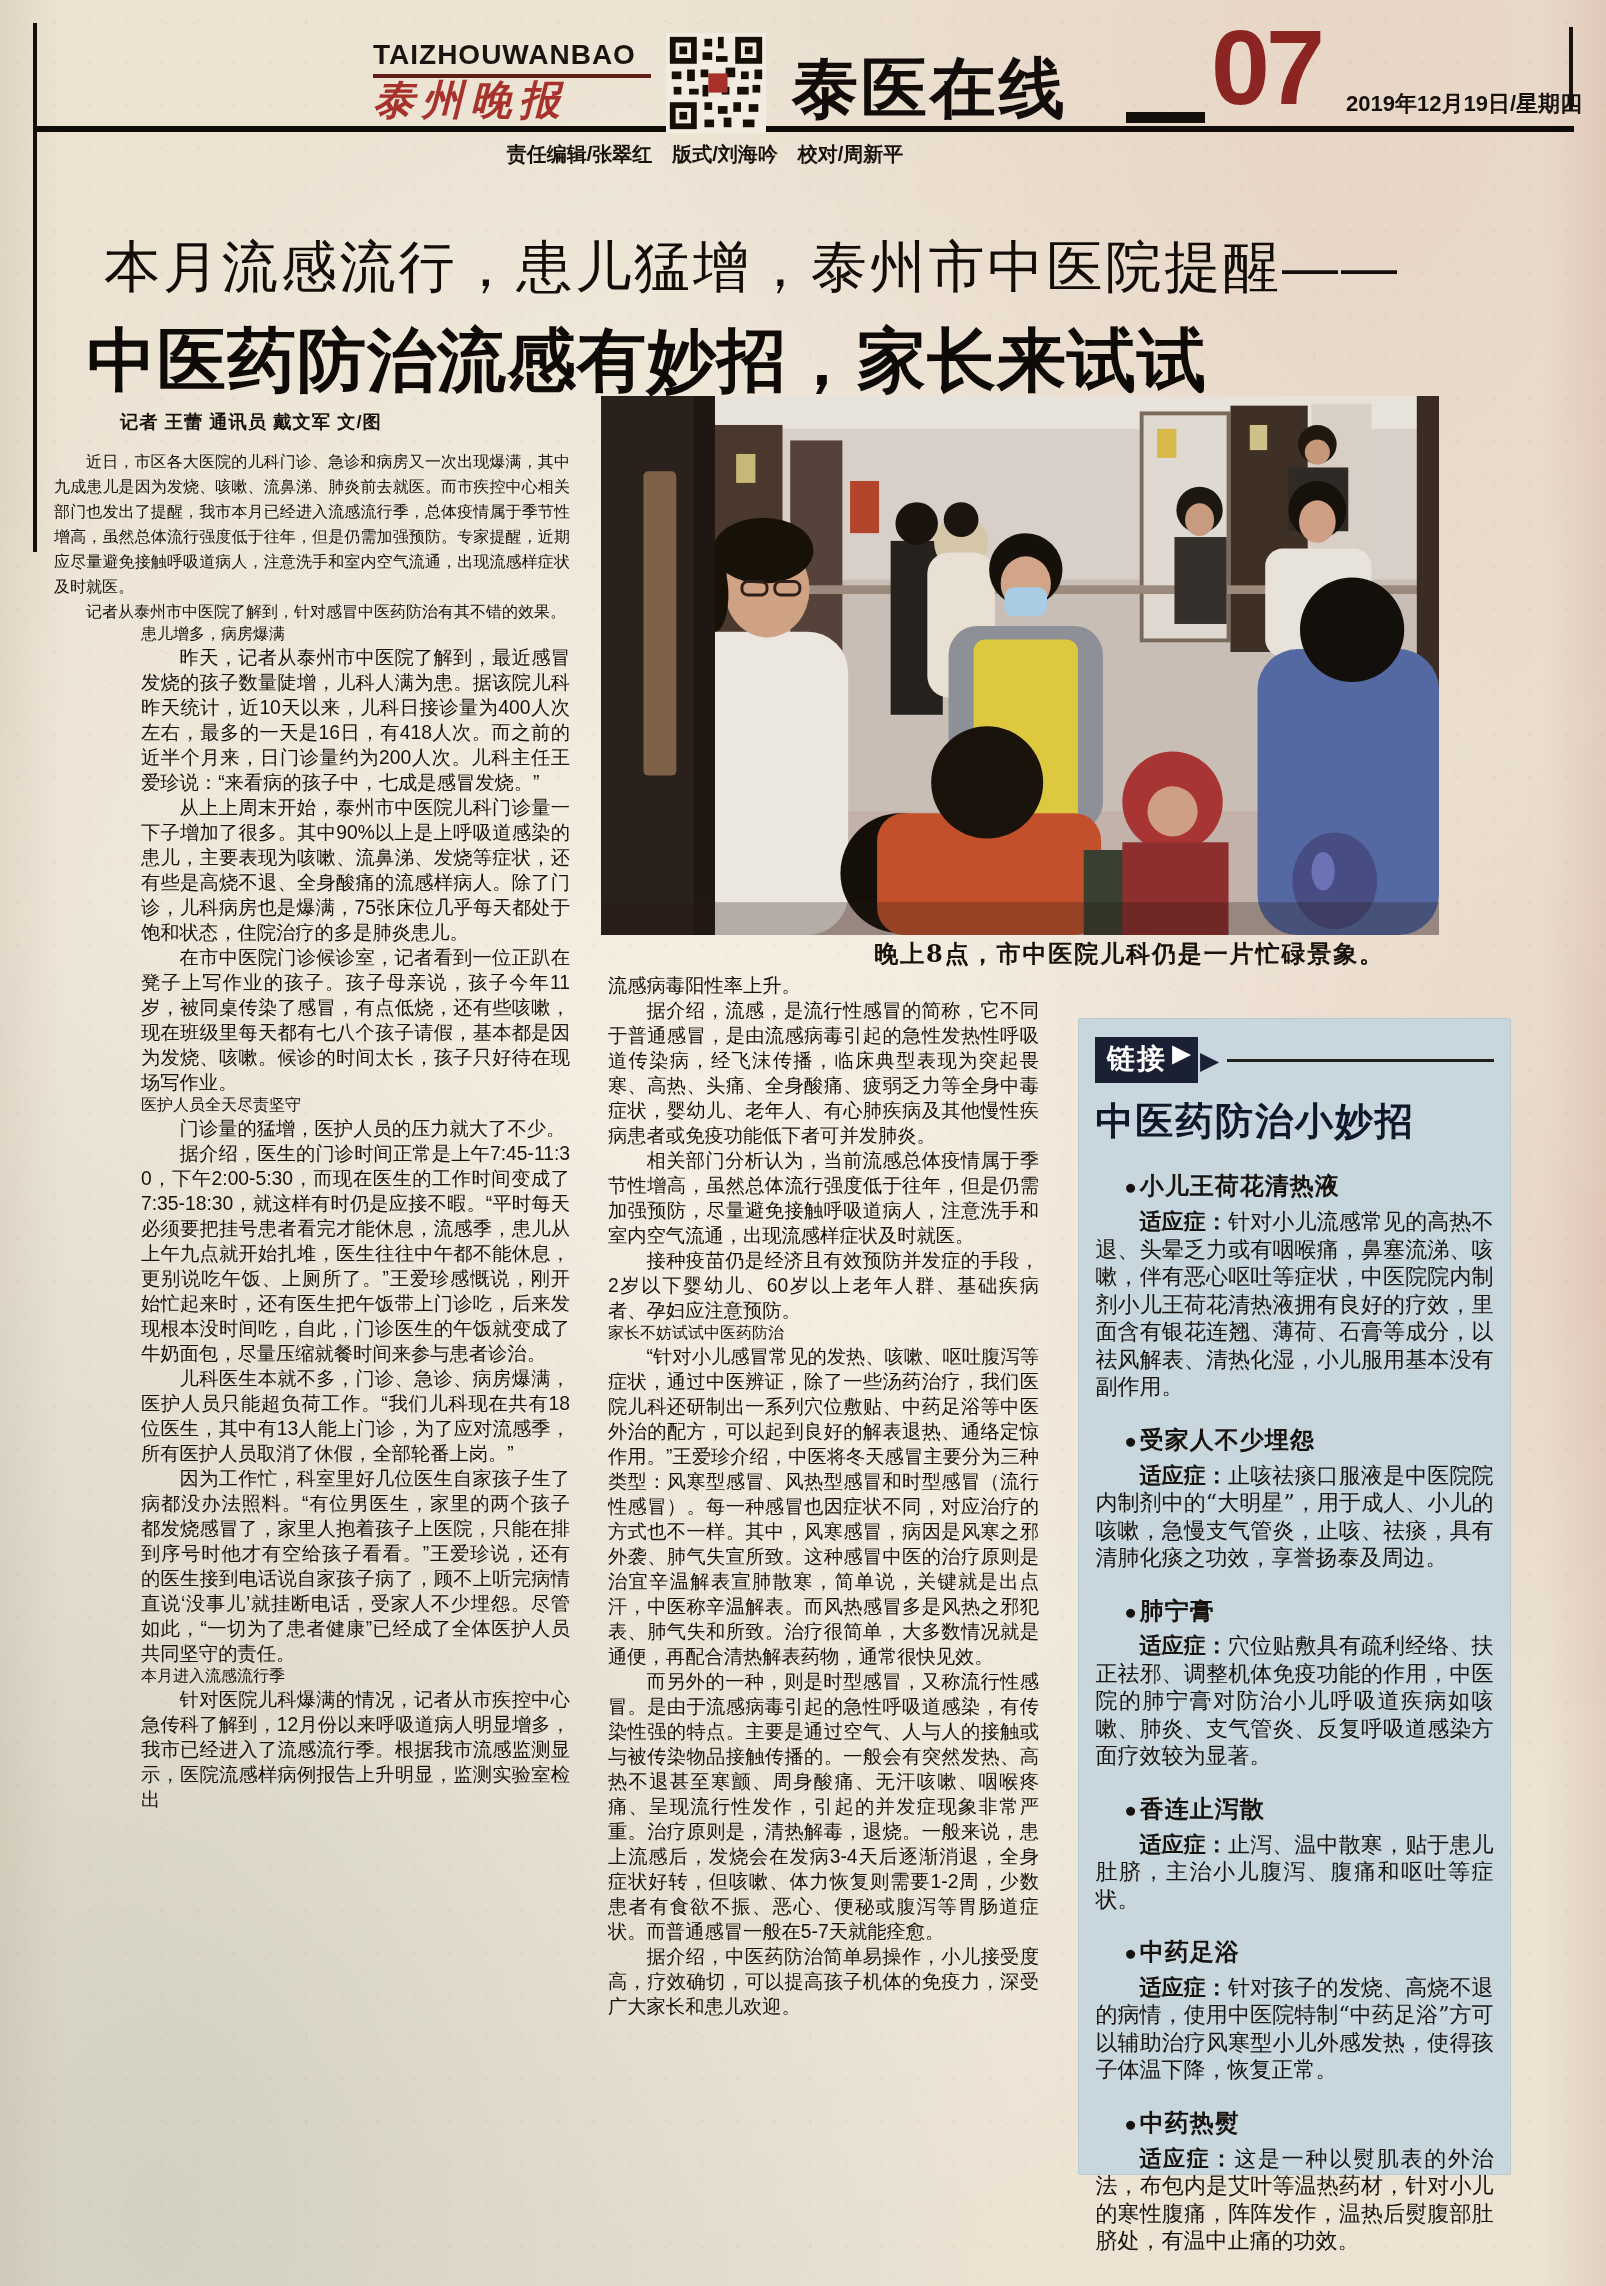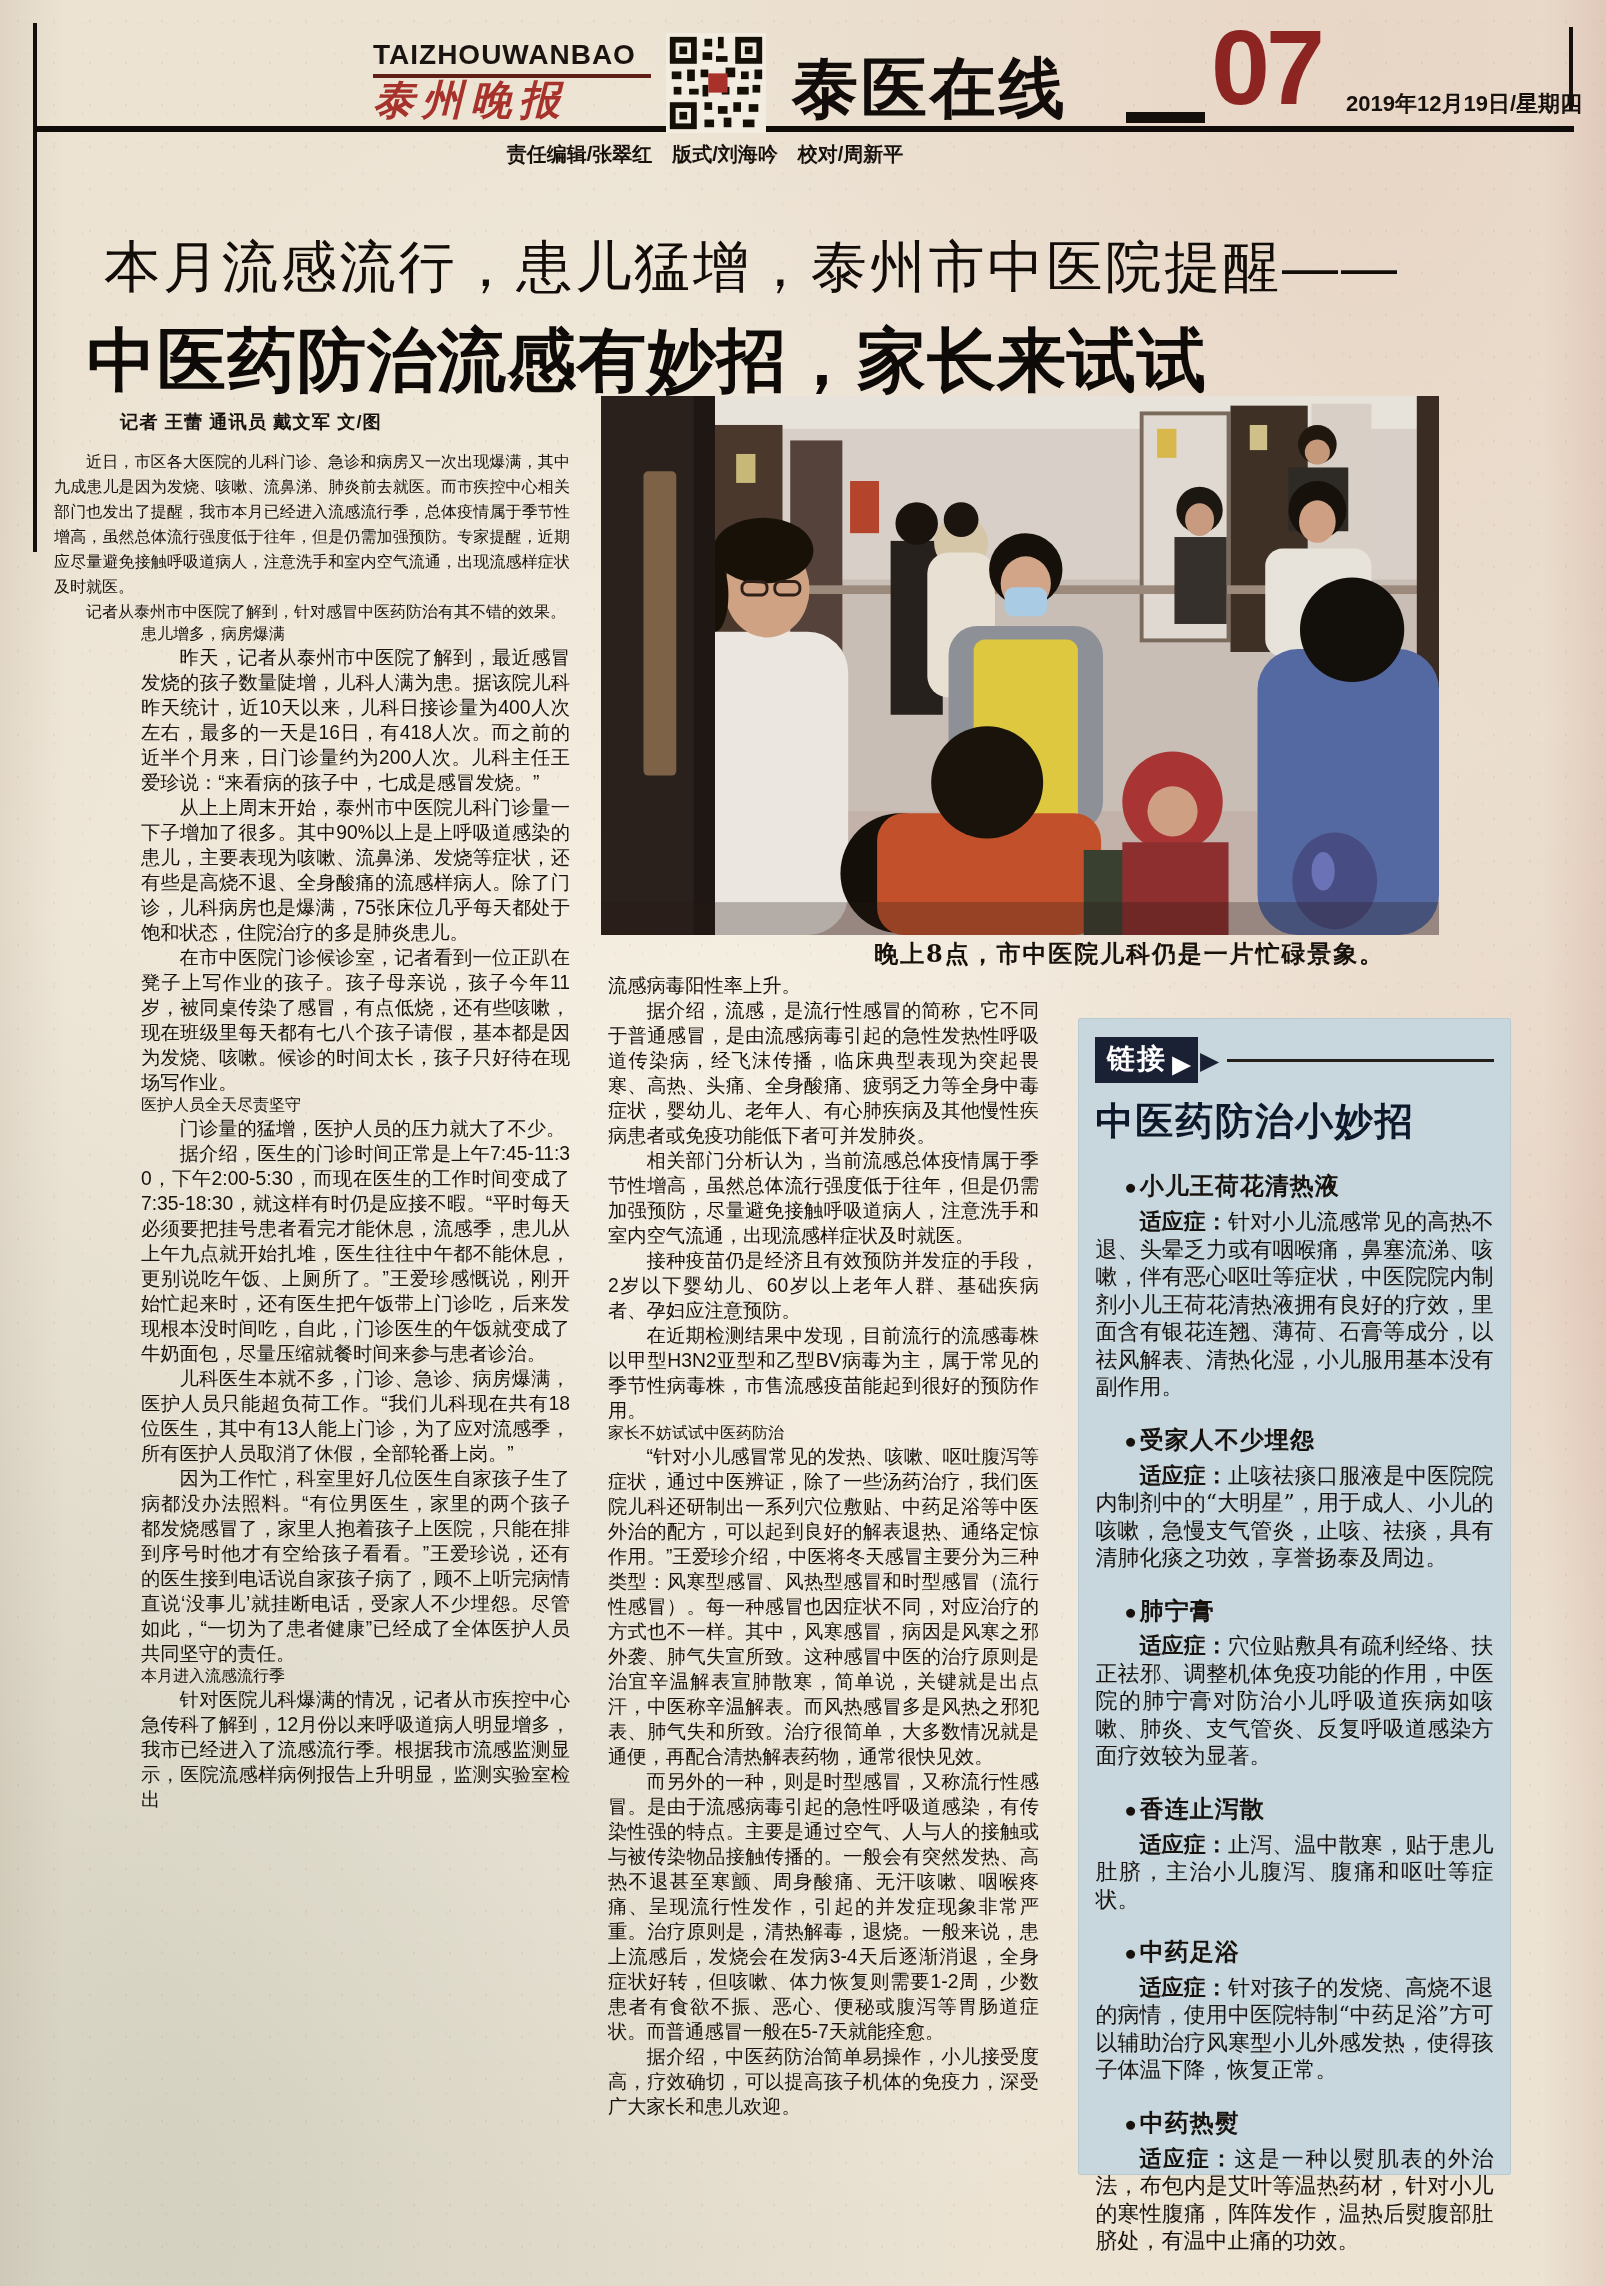--- a/index.html
+++ b/index.html
@@ -62,21 +62,21 @@
   .photo svg{display:block;width:100%;height:100%;}
   .caption{left:601px;top:938px;width:784px;text-align:right;
            font-family:"DejaVu Serif",serif;font-size:24px;font-weight:bold;letter-spacing:1.9px;color:#17110c;}
 
   
   .sidebar{left:1078px;top:1018px;width:433px;height:1157px;background:#c7d7dd;
            box-sizing:border-box;padding:15.4px 17.4px;border-radius:2.9px;
            box-shadow:0 0 0 1px rgba(140,160,170,.25) inset;}
   .badge-row{display:flex;align-items:center;margin:3.9px 0 13.5px;}
   .link-badge{background:#1b2134;color:#fff;font-size:28px;font-weight:bold;
-              padding:2.9px 5.8px 4.8px 11.6px;letter-spacing:1.9px;display:inline-flex;align-items:flex-end;}
+              padding:2.9px 5.8px 4.8px 11.6px;letter-spacing:1.9px;display:inline-flex;align-items:flex-start;}
   .tri-w{color:#ffffff;font-size:23px;margin-left:5.8px;}
   .tri-b{color:#1b2134;font-size:25px;margin-left:1.9px;}
   .badge-line{flex:1;height:2.9px;background:#23201c;margin-left:7.7px;}
   .sidebar-title{font-size:38px;font-weight:900;letter-spacing:1.9px;margin:5.8px 0 9.7px;color:#0f172a;}
   .sb-item{margin-top:23px;}
   .sb-name{font-size:24px;font-weight:900;text-indent:1.2em;letter-spacing:1px;}
   .sb-name::before{content:"●";margin-right:1.9px;font-size:21px;}
   .sb-body{font-family:"DejaVu Serif",serif;font-size:22px;line-height:27.5px;
            text-align:justify;text-indent:2em;margin-top:5.8px;word-break:break-all;}
   .sb-body b{font-weight:bold;}
@@ -255,21 +255,20 @@
 <div class="abs mid-col bodytext">
 
     <div data-type="para-cont">流感病毒阳性率上升。</div>
 
     <div data-type="para">据介绍，流感，是流行性感冒的简称，它不同于普通感冒，是由流感病毒引起的急性发热性呼吸道传染病，经飞沫传播，临床典型表现为突起畏寒、高热、头痛、全身酸痛、疲弱乏力等全身中毒症状，婴幼儿、老年人、有心肺疾病及其他慢性疾病患者或免疫功能低下者可并发肺炎。</div>
 
     <div data-type="para">相关部门分析认为，当前流感总体疫情属于季节性增高，虽然总体流行强度低于往年，但是仍需加强预防，尽量避免接触呼吸道病人，注意洗手和室内空气流通，出现流感样症状及时就医。</div>
 
     <div data-type="para">接种疫苗仍是经济且有效预防并发症的手段，2岁以下婴幼儿、60岁以上老年人群、基础疾病者、孕妇应注意预防。</div>
 
-    <div data-type="para">在近期检测结果中发现，目前流行的流感毒株以甲型H3N2亚型和乙型BV病毒为主，属于常见的季节性病毒株，市售流感疫苗能起到很好的预防作用。</div>
 
     <div data-type="heading">家长不妨试试中医药防治</div>
 
     <div data-type="para">“针对小儿感冒常见的发热、咳嗽、呕吐腹泻等症状，通过中医辨证，除了一些汤药治疗，我们医院儿科还研制出一系列穴位敷贴、中药足浴等中医外治的配方，可以起到良好的解表退热、通络定惊作用。”王爱珍介绍，中医将冬天感冒主要分为三种类型：风寒型感冒、风热型感冒和时型感冒（流行性感冒）。每一种感冒也因症状不同，对应治疗的方式也不一样。其中，风寒感冒，病因是风寒之邪外袭、肺气失宣所致。这种感冒中医的治疗原则是治宜辛温解表宣肺散寒，简单说，关键就是出点汗，中医称辛温解表。而风热感冒多是风热之邪犯表、肺气失和所致。治疗很简单，大多数情况就是通便，再配合清热解表药物，通常很快见效。</div>
 
     <div data-type="para">而另外的一种，则是时型感冒，又称流行性感冒。是由于流感病毒引起的急性呼吸道感染，有传染性强的特点。主要是通过空气、人与人的接触或与被传染物品接触传播的。一般会有突然发热、高热不退甚至寒颤、周身酸痛、无汗咳嗽、咽喉疼痛、呈现流行性发作，引起的并发症现象非常严重。治疗原则是，清热解毒，退烧。一般来说，患上流感后，发烧会在发病3-4天后逐渐消退，全身症状好转，但咳嗽、体力恢复则需要1-2周，少数患者有食欲不振、恶心、便秘或腹泻等胃肠道症状。而普通感冒一般在5-7天就能痊愈。</div>
 
     <div data-type="para">据介绍，中医药防治简单易操作，小儿接受度高，疗效确切，可以提高孩子机体的免疫力，深受广大家长和患儿欢迎。</div>
 
 </div>

